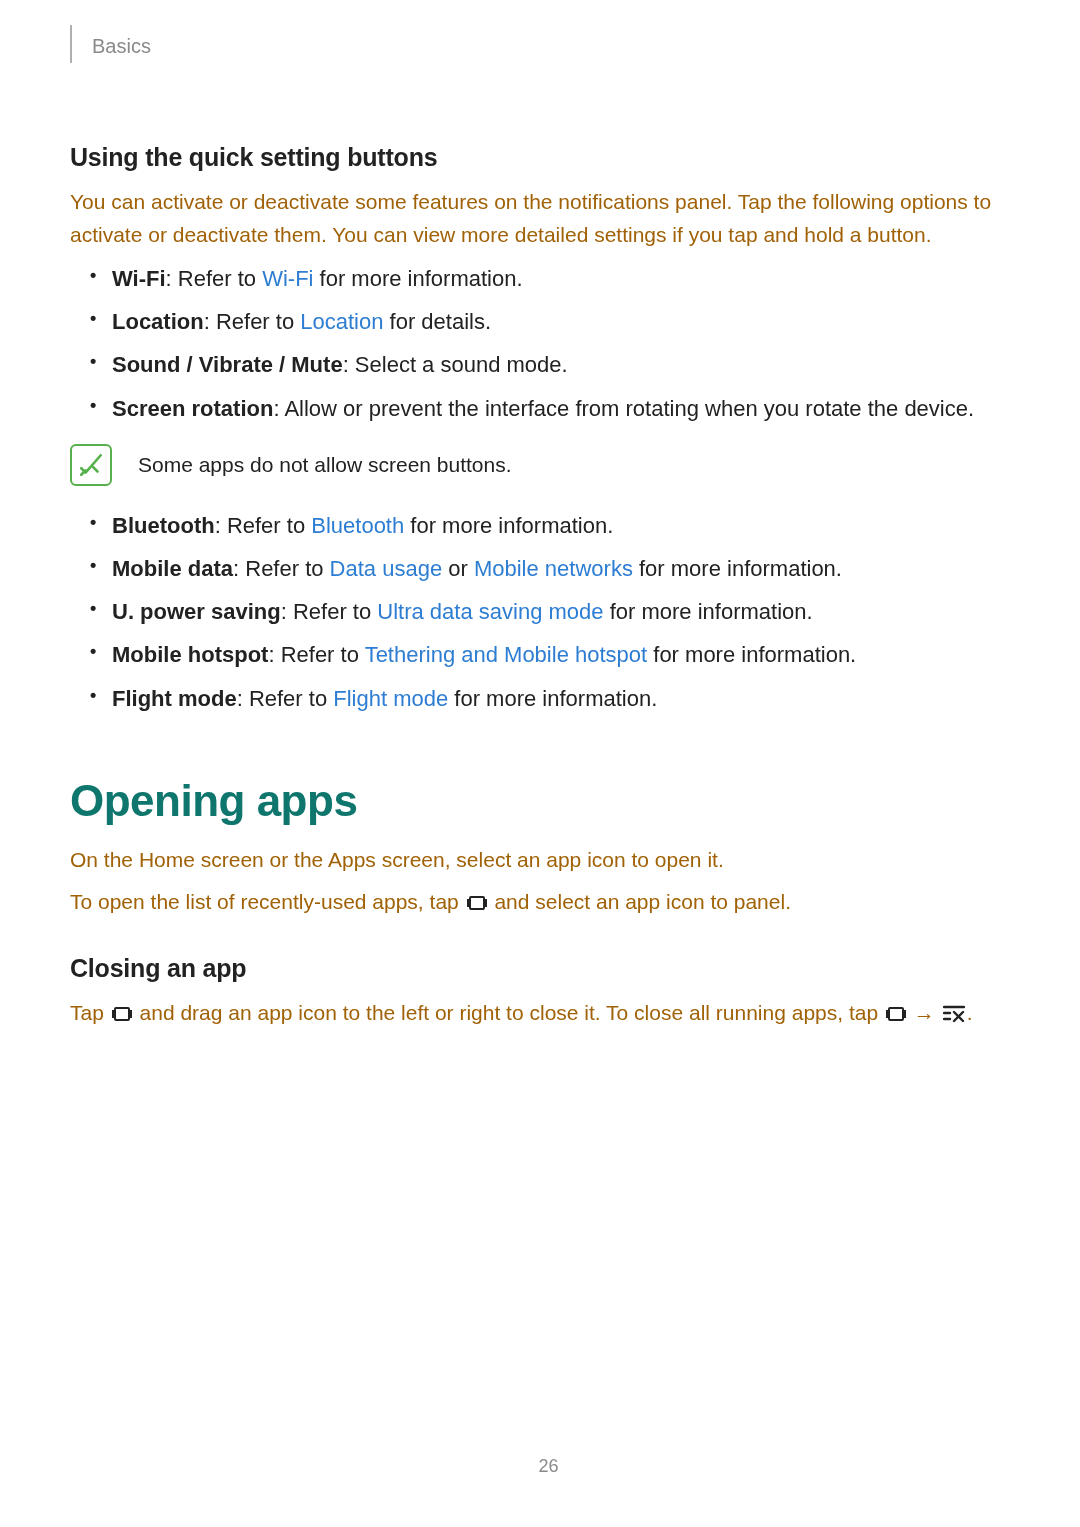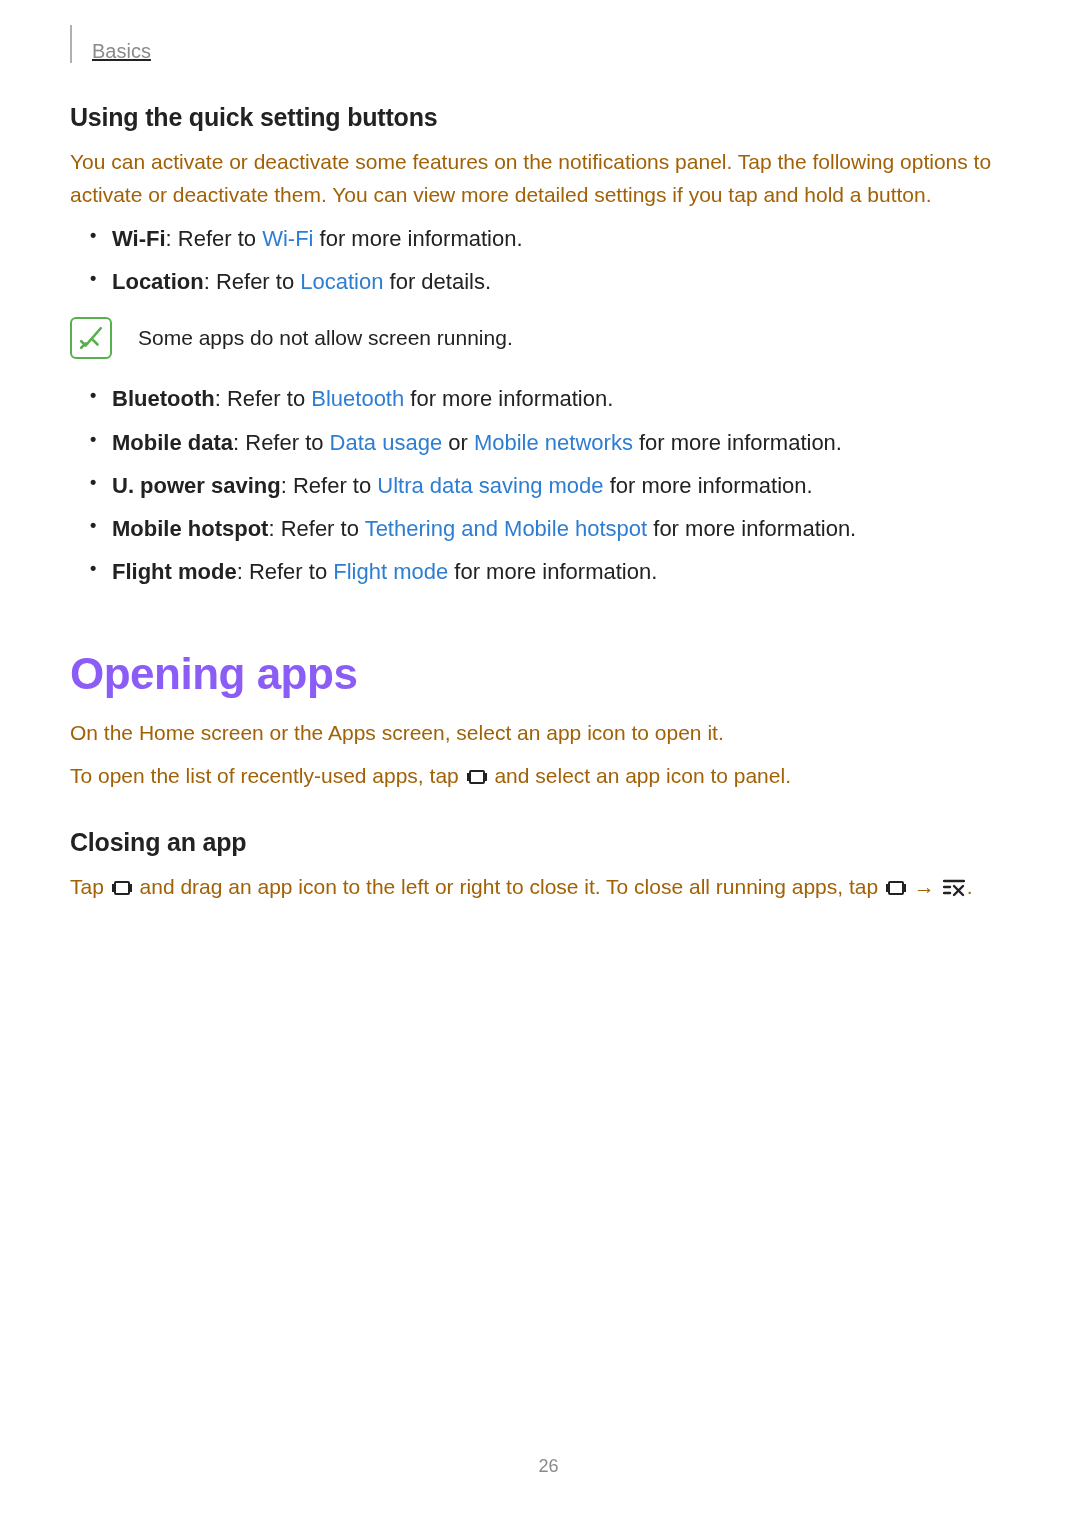--- a/index.html
+++ b/index.html
@@ -15,23 +15,22 @@
   }
   .page {
     padding: 35px 70px 40px 70px;
     box-sizing: border-box;
     width: 100%;
     height: 100%;
     position: relative;
   }
   .header {
     display: flex;
-    align-items: flex-end;
-    margin-bottom: 40px;
-    text-decoration: underline;
+    align-items: flex-start;
+    margin-bottom: 80px;
   }
   .header-bar {
     width: 2px;
     height: 38px;
     background: #b0b0b0;
     margin-right: 20px;
     margin-top: -10px;
   }
   .header-text {
     color: #8a8a8a;
@@ -85,21 +84,21 @@
     align-items: center;
     justify-content: center;
     flex: 0 0 auto;
     margin-right: 26px;
   }
   .note-icon svg { display: block; }
   .note-text {
     font-size: 21px;
   }
   h1.title {
-    color: #8b5cf6;
+    color: #0f766e;
     font-size: 44px;
     font-weight: 700;
     margin: 60px 0 18px 0;
     letter-spacing: -0.5px;
   }
   .inline-icon {
     display: inline-block;
     vertical-align: -3px;
     margin: 0 2px;
   }
@@ -130,31 +129,37 @@
   <h3 class="sub">Using the quick setting buttons</h3>
   <p class="body">You can activate or deactivate some features on the notifications panel. Tap the following options to activate or deactivate them. You can view more detailed settings if you tap and hold a button.</p>
 
   <ul class="bullets">
     <li>
       <span class="b">Wi-Fi</span><span>: Refer to </span><span class="link">Wi-Fi</span><span> for more information.</span>
     </li>
     <li>
       <span class="b">Location</span><span>: Refer to </span><span class="link">Location</span><span> for details.</span>
     </li>
+    <li>
+      <span class="b">Sound / Vibrate / Mute</span><span>: Select a sound mode.</span>
+    </li>
+    <li>
+      <span class="b">Screen rotation</span><span>: Allow or prevent the interface from rotating when you rotate the device.</span>
+    </li>
   </ul>
 
   <div class="note-row">
     <div class="note-icon">
       <svg width="26" height="26" viewBox="0 0 24 24" fill="none" stroke="#56b04c" stroke-width="2.4" stroke-linecap="round" stroke-linejoin="round">
         <path d="M3 15l4 4L21 3"></path>
         <path d="M3 21l4-4"></path>
         <path d="M14 14l4 4"></path>
       </svg>
     </div>
-    <div class="note-text">Some apps do not allow screen running.</div>
+    <div class="note-text">Some apps do not allow screen buttons.</div>
   </div>
 
   <ul class="bullets row-after-note">
     <li>
       <span class="b">Bluetooth</span><span>: Refer to </span><span class="link">Bluetooth</span><span> for more information.</span>
     </li>
     <li>
       <span class="b">Mobile data</span><span>: Refer to </span><span class="link">Data usage</span><span> or </span><span class="link">Mobile networks</span><span> for more information.</span>
     </li>
     <li>

